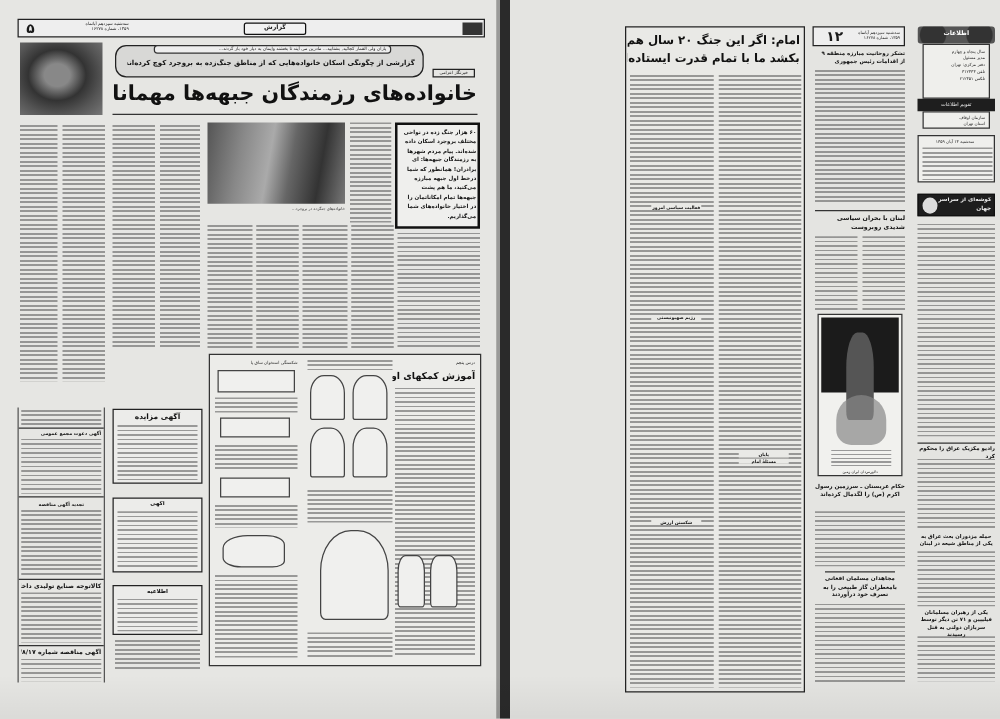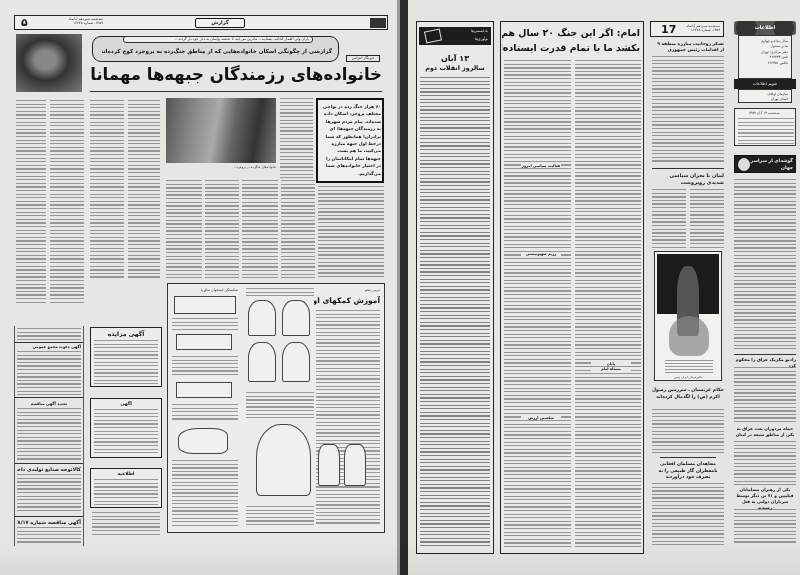--- a/index.html
+++ b/index.html
@@ -132,46 +132,36 @@
       <div class="abs headline" style="right:2px;top:193px;width:64px;font-size:5px">آگهی مناقصه شماره ۱۳۵۹/۸/۱۷</div>
       <div class="abs txtblock" style="left:2px;top:201px;width:64px;height:18px"></div>
     </div>
   </div>
 
   <div class="gutter2"></div>
   <div class="gutter"></div>
 
   <div class="page right">
 
-    <div class="abs" style="left:8px;top:21px;width:78px;height:533px;border:1.5px solid #222;background:#e9e9e6">
-      <div class="abs dark" style="left:2px;top:5px;width:72px;height:18px;background:#1d1d1d">
-        <div class="abs" style="left:6px;top:3px;width:16px;height:12px;border:1px solid #ddd;transform:rotate(-12deg)"></div>
-        <div class="abs rtl" style="right:3px;top:2px;font-size:3.6px;color:#eee">بادانستنی‌ها</div>
-        <div class="abs rtl" style="right:3px;top:10px;font-size:3.6px;color:#eee">نوآوری‌ها</div>
-      </div>
-      <div class="abs headline" style="left:2px;top:32px;width:72px;text-align:center;font-size:8px">۱۳ آبان</div>
-      <div class="abs headline" style="left:2px;top:42px;width:72px;text-align:center;font-size:6.4px">سالروز انقلاب دوم</div>
-      <div class="abs txtblock" style="left:3px;top:55px;width:70px;height:470px;opacity:.7"></div>
-    </div>
 
     <div class="abs" style="left:92px;top:21px;width:144px;height:533px;border:1.5px solid #222;background:#e9e9e6">
       <div class="abs headline" style="right:3px;top:4px;width:138px;font-size:9.4px;line-height:14px;letter-spacing:-0.3px">امام: اگر این جنگ ۲۰ سال هم طول</div>
       <div class="abs headline" style="right:3px;top:19px;width:138px;font-size:9.4px;line-height:14px;letter-spacing:-0.3px">بکشد ما با تمام قدرت ایستاده‌ایم</div>
       <div class="abs txtblock" style="left:3px;top:38px;width:67px;height:490px"></div>
       <div class="abs txtblock" style="left:74px;top:38px;width:66px;height:490px"></div>
       <div class="abs headline" style="left:20px;top:142px;width:40px;font-size:3.6px;text-align:center;background:#e9e9e6">فعالیت سیاسی امروز</div>
       <div class="abs headline" style="left:20px;top:230px;width:40px;font-size:3.6px;text-align:center;background:#e9e9e6">رژیم صهیونیستی</div>
       <div class="abs headline" style="left:90px;top:340px;width:40px;font-size:3.6px;text-align:center;background:#e9e9e6">پایان</div>
       <div class="abs headline" style="left:90px;top:345px;width:40px;font-size:3.6px;text-align:center;background:#e9e9e6">مسئلهٔ امام</div>
       <div class="abs headline" style="left:20px;top:394px;width:40px;font-size:3.6px;text-align:center;background:#e9e9e6">شکستن ارزش</div>
     </div>
 
     <div class="abs" style="left:242px;top:21px;width:76px;height:530px">
       <div class="abs hdrbar" style="left:0;top:0;width:74px;height:16px">
-        <span class="abs pgnum" style="left:10px;top:1px">17</span>
+        <span class="abs pgnum" style="left:10px;top:1px">۱۲</span>
         <div class="abs small rtl" style="right:3px;top:2px;width:38px;font-size:3.4px;line-height:4px">
           <div>سه‌شنبه سیزدهم آبانماه</div>
           <div>۱۳۵۹، شماره ۱۶۲۷۸</div>
         </div>
       </div>
       <div class="abs headline" style="right:2px;top:20px;width:72px;font-size:4.4px;line-height:6px;white-space:normal">تشکر روحانیت مبارزه منطقه ۹ از اقدامات رئیس جمهوری</div>
       <div class="abs txtblock" style="left:2px;top:35px;width:72px;height:108px"></div>
       <div class="abs rule" style="left:2px;top:147px;width:72px;height:0.8px"></div>
       <div class="abs headline" style="right:2px;top:151px;width:72px;font-size:5px;line-height:7px;white-space:normal">لبنان با بحران سیاسی شدیدی روبروست</div>
       <div class="abs txtblock" style="left:2px;top:168px;width:34px;height:60px"></div>

